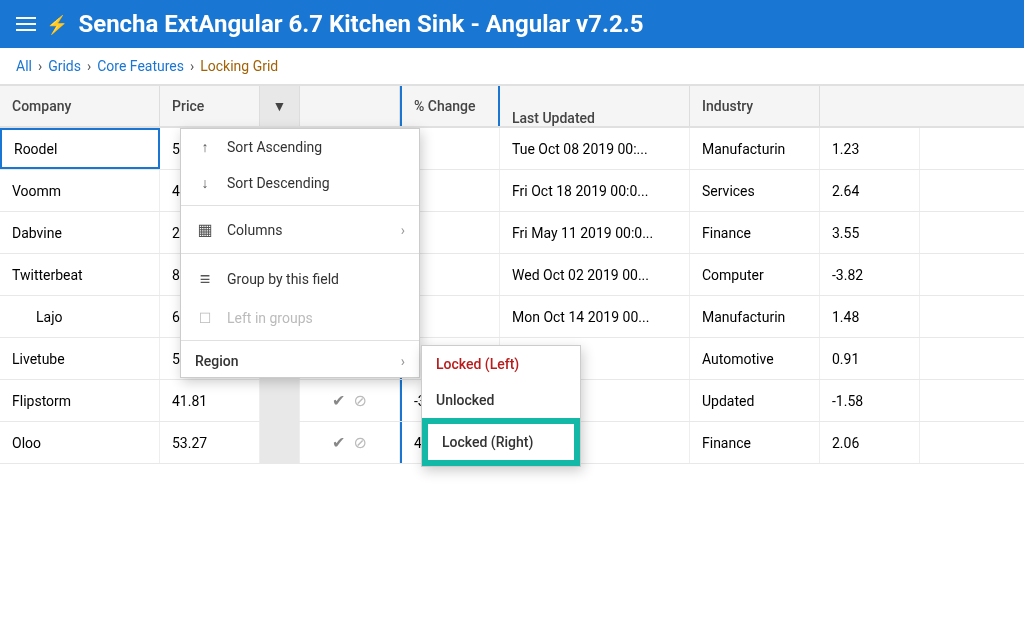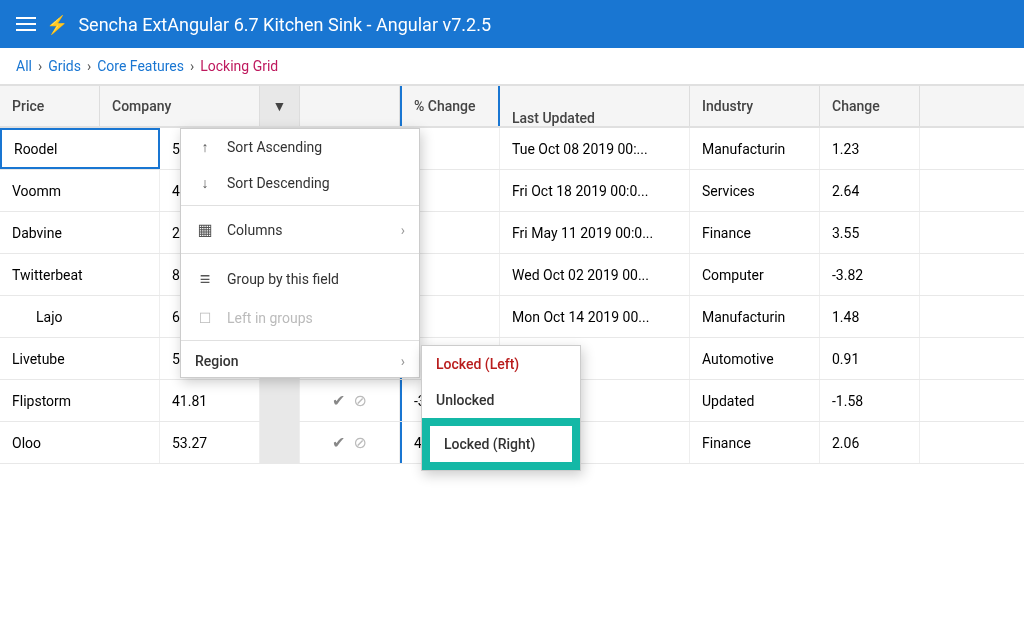--- a/index.html
+++ b/index.html
@@ -8,35 +8,35 @@
     
     .app-header {
       background: #1976D2;
       color: #fff;
       height: 48px;
       display: flex;
       align-items: center;
       padding: 0 16px;
       gap: 10px;
     }
-    .app-header-title { font-size: 18px; font-weight: 400; text-align: right; }
+    .app-header-title { font-size: 24px; font-weight: 700; text-align: right; }
 
     
     .breadcrumb {
       background: #fff;
       padding: 10px 16px;
       display: flex;
       align-items: center;
       gap: 6px;
       font-size: 14px;
       border-bottom: 1px solid #e0e0e0;
     }
     .breadcrumb-item { color: #1976D2; cursor: pointer; }
     .breadcrumb-sep { color: #555; }
-    .breadcrumb-current { color: #be185d; }
+    .breadcrumb-current { color: #a16207; }
 
     
     .grid-container {
       position: relative;
       width: 100%;
       height: calc(622px - 48px - 41px);
       overflow: hidden;
       border-top: 1px solid #e0e0e0;
     }
 
@@ -134,21 +134,21 @@
       width: 160px;
       z-index: 101;
     }
     .submenu-item {
       padding: 10px 14px;
       cursor: pointer;
       color: #333;
     }
     .submenu-item.disabled { color: #b91c1c; cursor: default; }
     .submenu-item.selected {
-      border: 8px solid #14b8a6;
+      border: 6px solid #14b8a6;
     }
 
     
     .hamburger { display: flex; flex-direction: column; gap: 4px; cursor: pointer; }
     .hamburger span { width: 20px; height: 2px; background: #fff; display: block; }
 
     
     .sencha-logo { color: #fff; font-size: 18px; }
   </style>
 </head>
@@ -170,42 +170,39 @@
   <span class="breadcrumb-item">Grids</span>
   <span class="breadcrumb-sep">›</span>
   <span class="breadcrumb-item">Core Features</span>
   <span class="breadcrumb-sep">›</span>
   <span class="breadcrumb-current">Locking Grid</span>
 </div>
 
 <div class="grid-container">
 
   <div class="grid-header">
+    <div class="grid-header-cell col-company">
+      <span>Company</span>
+    </div>
     <div class="grid-header-cell col-price">
       <span>Price</span>
     </div>
-    <div class="grid-header-cell col-company">
-      <span>Company</span>
-    </div>
     <div class="grid-header-cell col-trigger">
       <span>▼</span>
     </div>
     <div class="grid-header-cell col-check">
     </div>
     <div class="grid-header-cell col-pctchange active-col">
       <span>% Change</span>
     </div>
     <div class="grid-header-cell col-lastupdated">
       <span>Last Updated</span>
     </div>
     <div class="grid-header-cell col-industry">
       <span>Industry</span>
-    </div>
-    <div class="grid-header-cell col-change">
-      <span>Change</span>
     </div>
   </div>
 
   <div class="grid-body">
 
     <div class="grid-row">
       <div class="grid-cell col-company">Roodel</div>
       <div class="grid-cell col-price">59.47</div>
       <div class="grid-cell col-trigger"></div>
       <div class="grid-cell col-check"></div>

